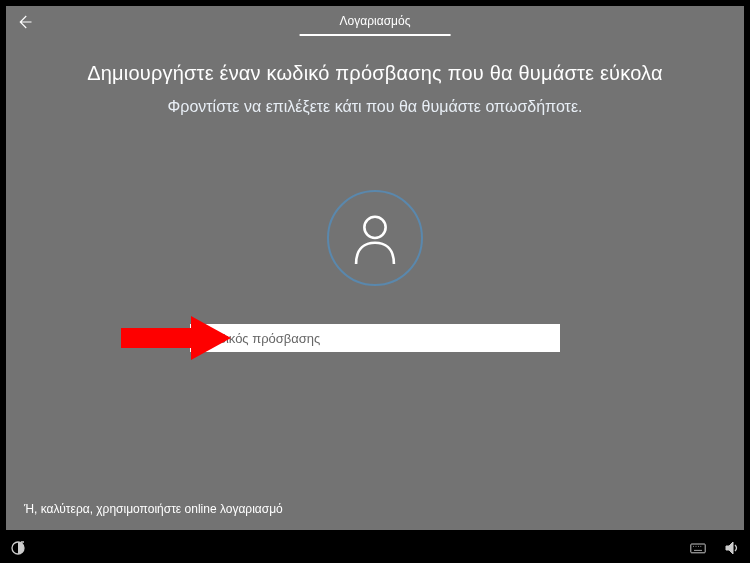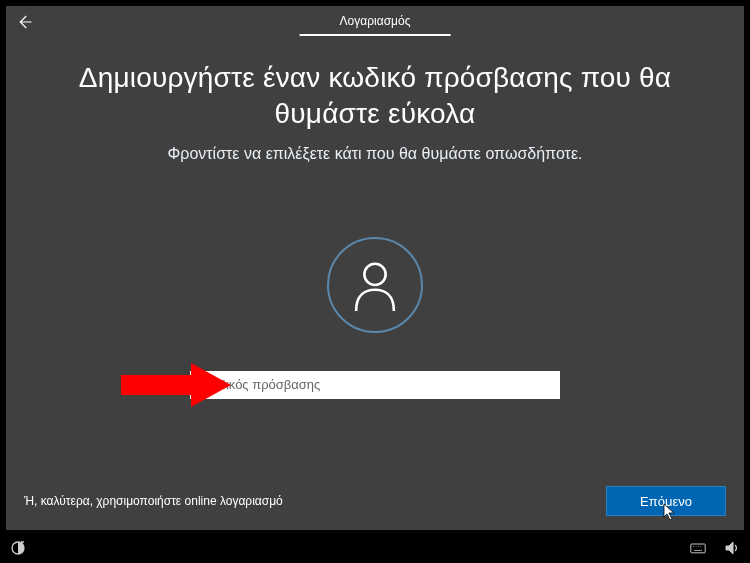--- a/index.html
+++ b/index.html
@@ -17,21 +17,21 @@
     }
     .outer-frame {
       width: 750px;
       height: 563px;
       background: #000;
       padding: 6px;
     }
     .main-panel {
       width: 100%;
       height: 524px;
-      background: #404040;
+      background: #737373;
       position: relative;
       color: #fff;
     }
     .top-bar {
       height: 30px;
       position: relative;
       display: flex;
       align-items: center;
     }
     .back-arrow {
@@ -60,21 +60,21 @@
       font-size: 12px;
       color: #fff;
       padding: 4px 40px 6px;
       border-bottom: 2px solid #fff;
     }
     .content {
       text-align: center;
       padding: 24px 30px 0;
     }
     .title {
-      font-size: 28px;
+      font-size: 20px;
       font-weight: 300;
       line-height: 1.3;
       letter-spacing: 0.2px;
     }
     .subtitle {
       font-size: 16px;
       margin-top: 12px;
       color: #e8eef5;
     }
     .avatar-circle {
@@ -210,26 +210,20 @@
       <div class="input-row">
         <svg class="red-arrow" viewBox="0 0 110 44">
           <polygon points="0,12 0,32 70,32 70,44 110,22 70,0 70,12" fill="#fe0000"></polygon>
         </svg>
         <input type="text" class="password-input" placeholder="Κωδικός πρόσβασης" style="">
       </div>
     </div>
 
     <div class="footer-row">
       <div class="online-link">Ή, καλύτερα, χρησιμοποιήστε online λογαριασμό</div>
-      <div class="next-button">
-        <span>Επόμενο</span>
-        <svg class="cursor-pointer" viewBox="0 0 14 18">
-          <path d="M1 1 L1 14 L4 11 L7 17 L9 16 L6 10 L11 10 Z" fill="#fff" stroke="#000" stroke-width="0.8"></path>
-        </svg>
-      </div>
     </div>
 
   </div>
 
   <div class="taskbar">
     <div class="taskbar-left">
       <span class="ease-icon">
         <svg viewBox="0 0 16 16">
             <circle cx="8" cy="8" r="6" stroke-width="1.3"></circle>
             <path d="M8 2 A6 6 0 0 1 8 14" fill="#ccc" stroke="none"></path>

